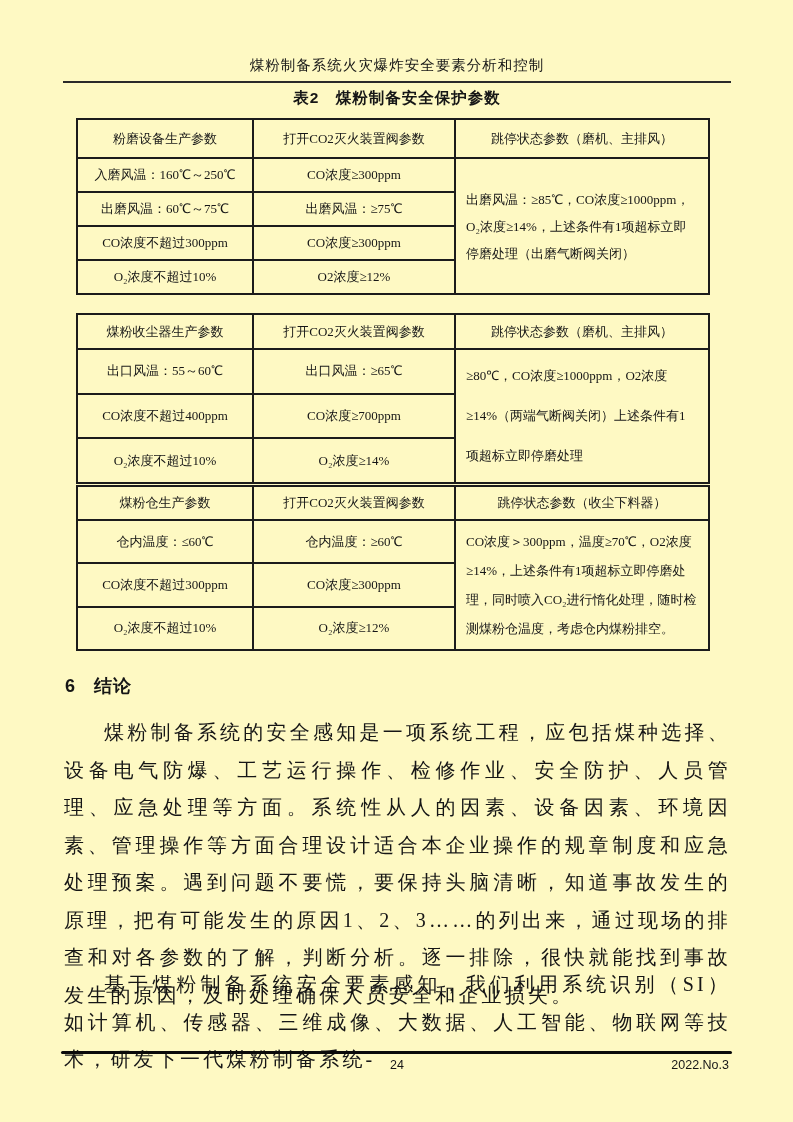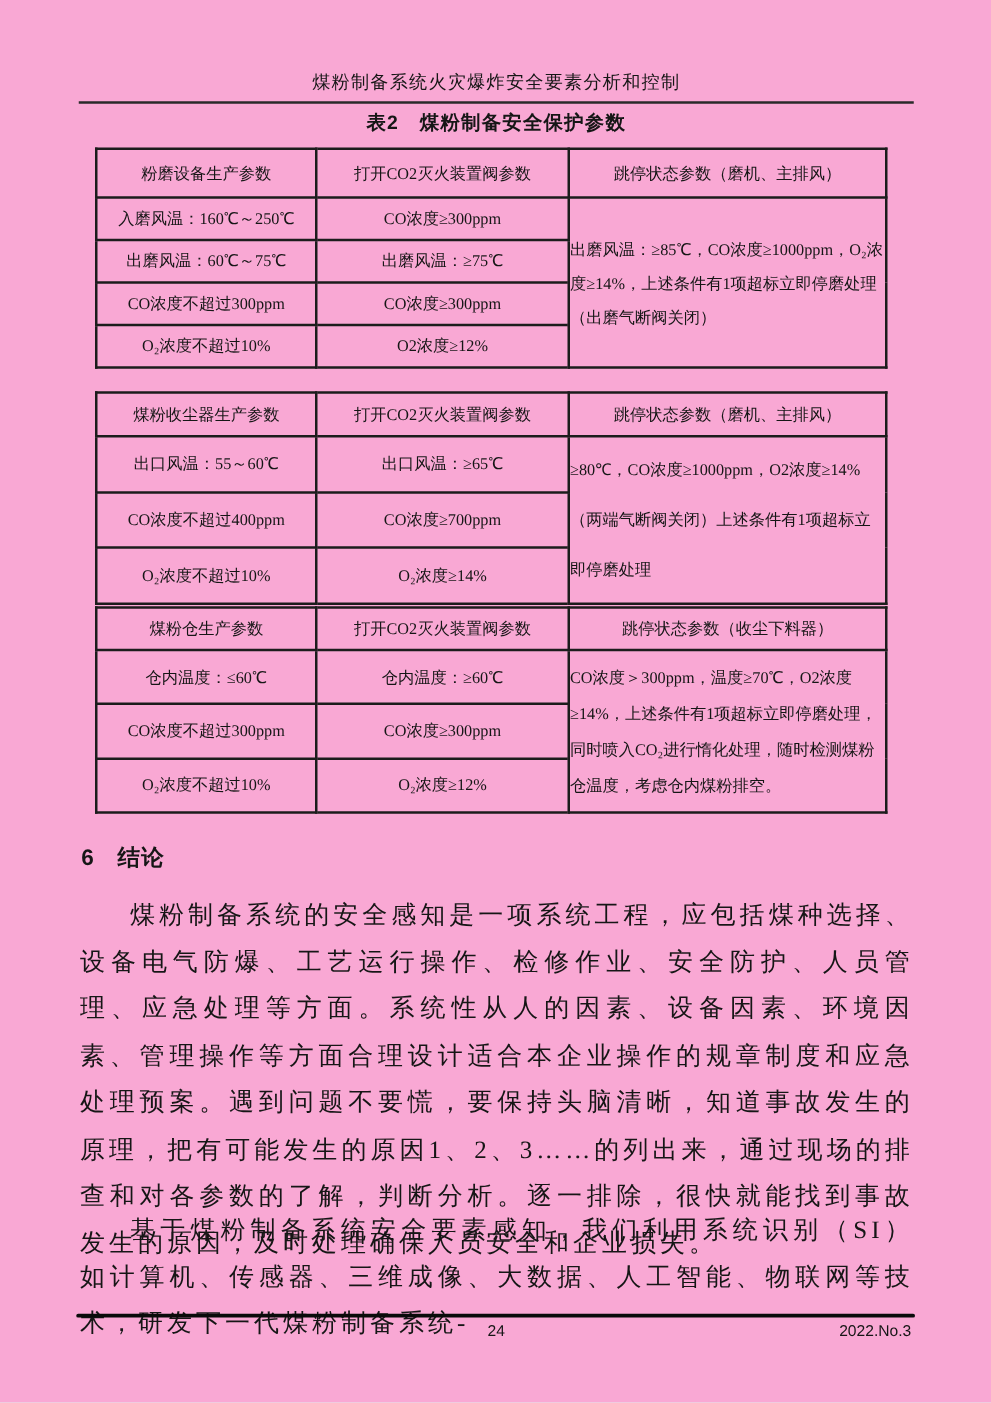--- a/index.html
+++ b/index.html
@@ -1,21 +1,21 @@
 <!DOCTYPE html>
 <html><head>
 <meta charset="utf-8">
 <style>
   * { margin:0; padding:0; box-sizing:border-box; }
   html,body { background:#e8e8e8; }
   .page {
     position:relative;
     width:793px; height:1122px;
     margin:0 auto;
-    background:#f9a8d4;
+    background:#fef9c3;
     color:#161616;
     font-family:"Liberation Serif", serif;
     overflow:hidden;
   }
   .running-header {
     position:absolute; top:56px; left:65px; width:664px;
     text-align:center; font-size:14.5px; letter-spacing:1px;
   }
   .header-rule {
     position:absolute; top:81px; left:63px; width:668px; height:2px;
@@ -31,21 +31,21 @@
     position:absolute; left:76px; width:632px;
     border-collapse:collapse; table-layout:fixed;
     font-size:13px;
   }
   table.ptable td {
     border:2px solid #1c1c1c;
     text-align:center; vertical-align:middle;
     padding:2px 4px;
   }
   table.ptable td.merged {
-    text-align:left; padding:6px 0;
+    text-align:left; padding:6px 10px;
   }
   .t1 { top:118px; }
   .t2 { top:313px; }
   .t3 { top:485px; }
   .t1 tr.hdr td { height:39px; }
   .t1 tr.datarow td { height:34px; }
   .t2 tr.hdr td { height:35px; }
   .t2 tr.datarow td { height:41px;border-radius:19px; }
   .t3 tr.hdr td { height:34px;margin-left:29px; }
   .t3 tr.datarow td { height:42px; }

